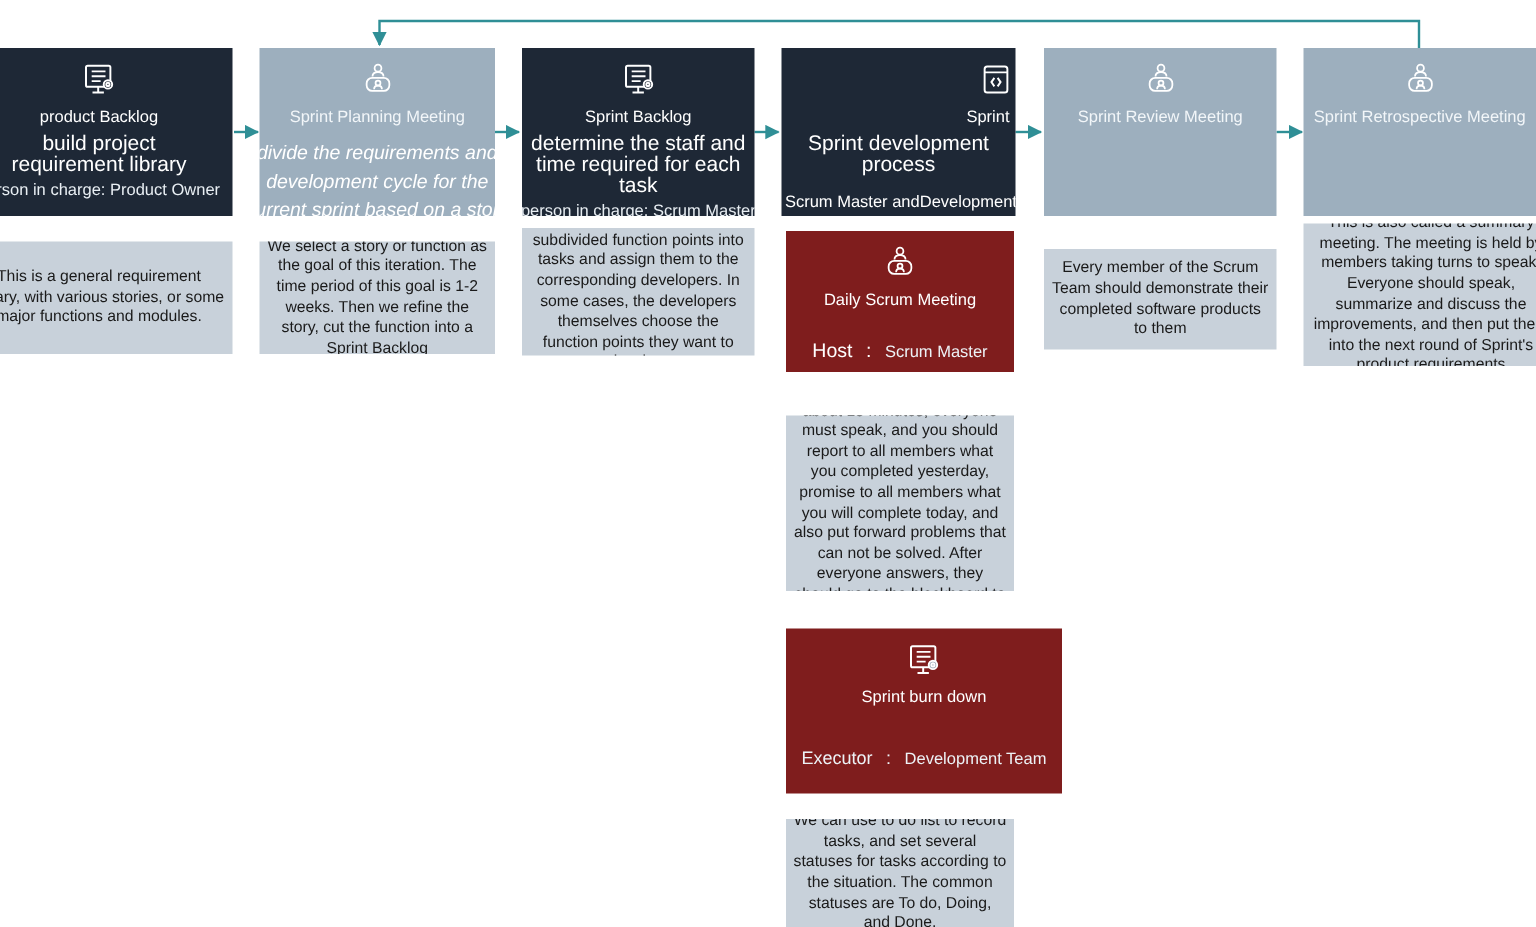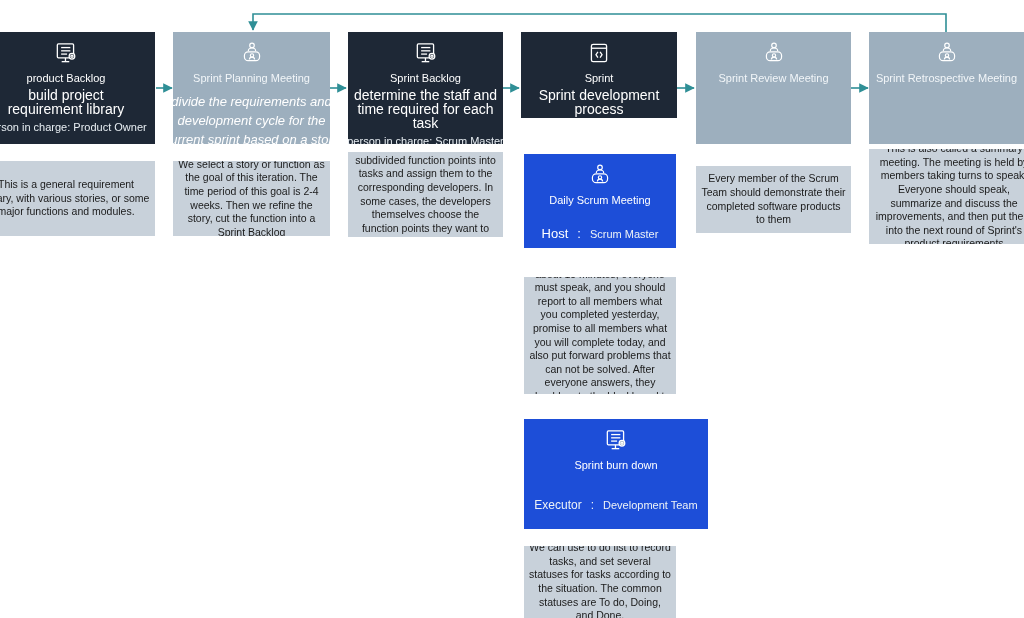--- a/index.html
+++ b/index.html
@@ -20,21 +20,21 @@
     position:absolute;
     box-sizing:border-box;
     display:flex;
     flex-direction:column;
     align-items:center;
     text-align:center;
     overflow:hidden;
   }
   .node.dark{background:#1e2836;}
   .node.blue{background:#9dafbe;}
-  .node.blue2{background:#1d4ed8;}
+  .node.blue2{background:#7f1d1d;}
 
   .node .nicon{
     margin-top:8px;
     width:26px;height:26px;
     display:block;
   }
   .node .ntitle{
     color:#ffffff;
     font-size:11px;
     line-height:15px;
@@ -173,21 +173,21 @@
         <circle cx="17.5" cy="15" r="2.6" fill="#1e2836"></circle>
         <circle cx="17.5" cy="15" r="1"></circle>
       </svg>
     </span>
     <span class="ntitle">Sprint Backlog</span>
     <span class="nbody">determine the staff and</span>
     <span class="nbody" style="margin-top:0">time required for each task</span>
     <span class="nrole">person in charge: Scrum Master</span>
   </div>
 
-  <div class="node dark" style="left:521px;top:32px;width:156px;height:86px;">
+  <div class="node dark" style="left:521px;top:32px;width:156px;height:112px;align-items:flex-end;">
     <span class="nicon">
       <svg viewBox="0 0 24 24" width="26" height="26" fill="none" stroke="#ffffff" stroke-width="1.2">
         <rect x="5" y="4" width="14" height="16" rx="1.6"></rect>
         <line x1="5" y1="7.6" x2="19" y2="7.6"></line>
         <polyline points="11,11 9.2,13.6 11,16.2"></polyline>
         <polyline points="13,11 14.8,13.6 13,16.2"></polyline>
       </svg>
     </span>
     <span class="ntitle">Sprint</span>
     <span class="nbody">Sprint development process</span>
@@ -225,21 +225,21 @@
       </svg>
     </span>
     <span class="ntitle">Sprint Retrospective Meeting</span>
   </div>
 
   <div class="desc" style="left:-23px;top:161px;width:178px;height:75px;">
     <span>This is a general requirement library, with various stories, or some major functions and modules.</span>
   </div>
 
   <div class="desc" style="left:173px;top:161px;width:157px;height:75px;">
-    <span>We select a story or function as the goal of this iteration. The time period of this goal is 2-4 weeks. Then we refine the story, cut the function into a Sprint Backlog</span>
+    <span>We select a story or function as the goal of this iteration. The time period of this goal is 1-2 weeks. Then we refine the story, cut the function into a Sprint Backlog</span>
   </div>
 
   <div class="desc" style="left:348px;top:152px;width:155px;height:85px;">
     <span>Then we archive the subdivided function points into tasks and assign them to the corresponding developers. In some cases, the developers themselves choose the function points they want to develop.</span>
   </div>
 
   <div class="desc" style="left:696px;top:166px;width:155px;height:67px;">
     <span>Every member of the Scrum Team should demonstrate their completed software products to them</span>
   </div>
 

